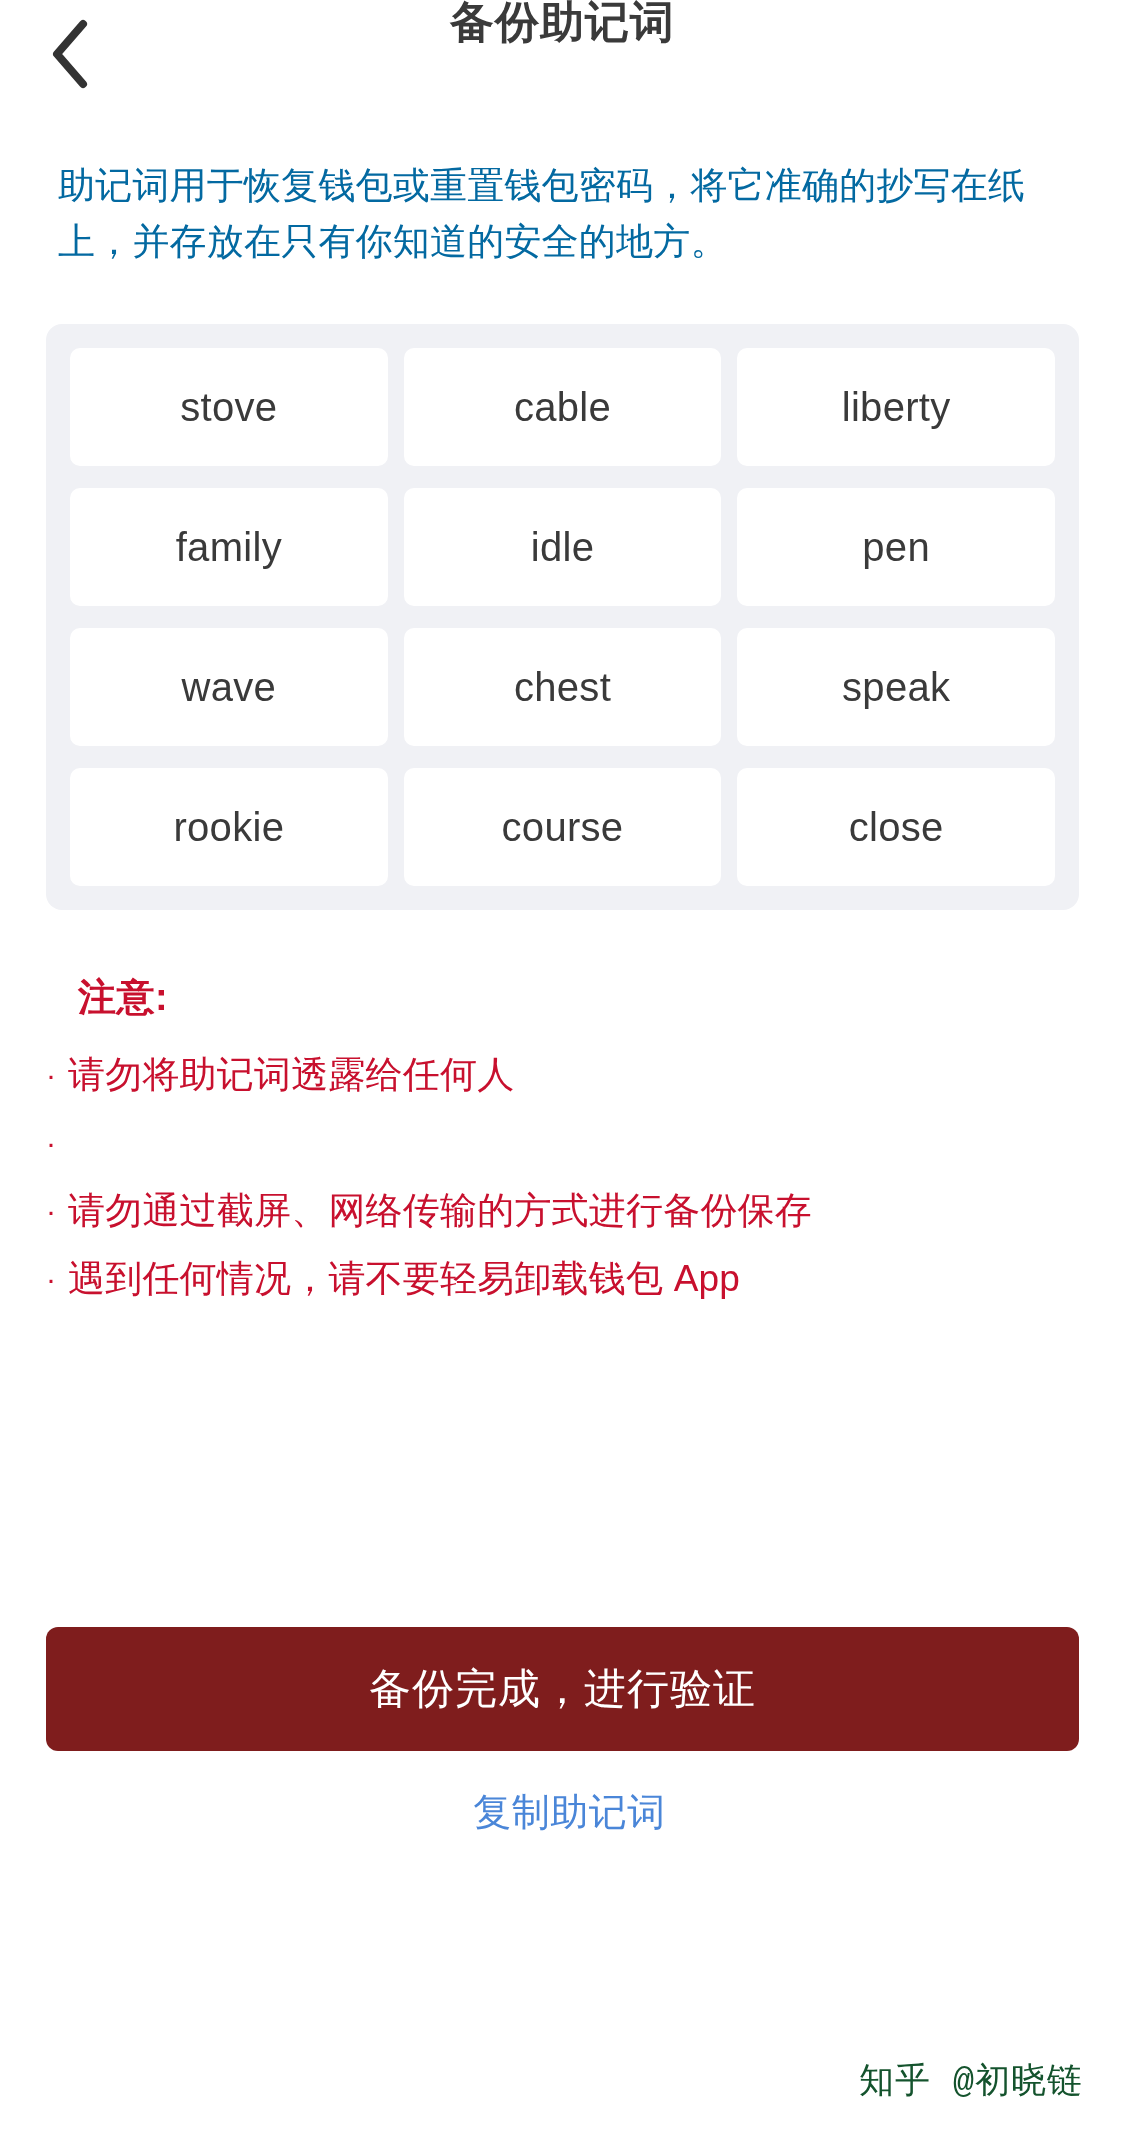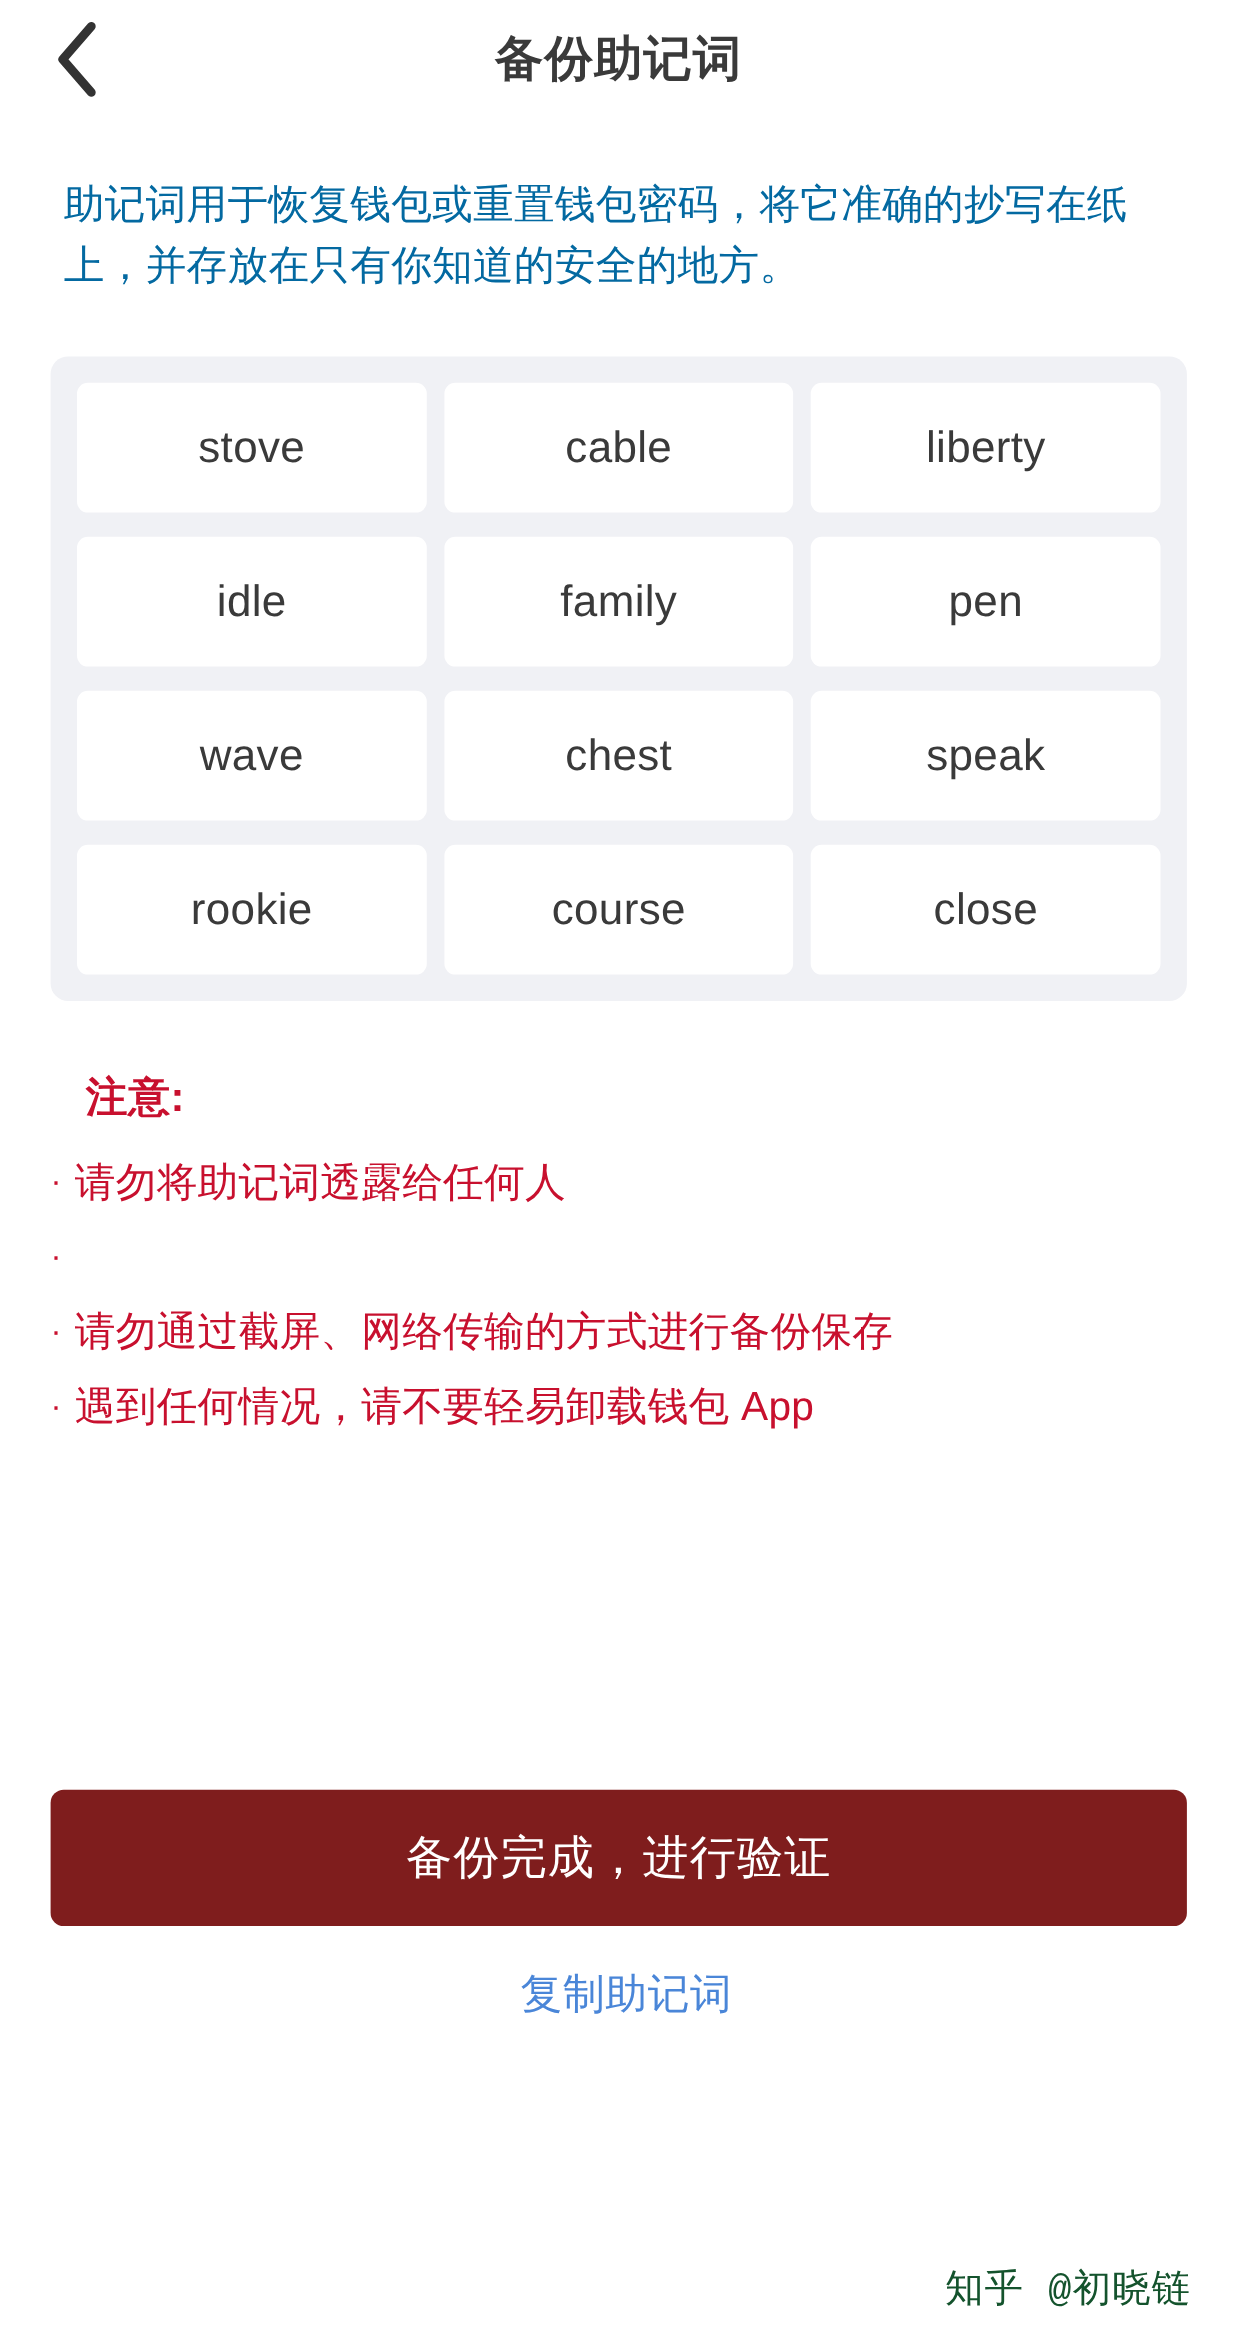--- a/index.html
+++ b/index.html
@@ -14,21 +14,20 @@
     color: #333333;
     position: relative;
     overflow: hidden;
   }
 
   
   .header {
     position: relative;
     height: 108px;
     display: flex;
-    align-items: center;
     justify-content: center;
     background: #ffffff;
   }
   .back-btn {
     position: absolute;
     left: 28px;
     top: 50%;
     transform: translateY(-50%);
     width: 86px;
     height: 86px;
@@ -171,22 +170,22 @@
   <div class="header-title">备份助记词</div>
 </div>
 
 <p class="description">助记词用于恢复钱包或重置钱包密码，将它准确的抄写在纸上，并存放在只有你知道的安全的地方。</p>
 
 <div class="mnemonic-panel">
   <div class="mnemonic-grid">
     <div class="word-cell">stove</div>
     <div class="word-cell">cable</div>
     <div class="word-cell">liberty</div>
+    <div class="word-cell">family</div>
     <div class="word-cell">idle</div>
-    <div class="word-cell">family</div>
     <div class="word-cell">pen</div>
     <div class="word-cell">wave</div>
     <div class="word-cell">chest</div>
     <div class="word-cell">speak</div>
     <div class="word-cell">rookie</div>
     <div class="word-cell">course</div>
     <div class="word-cell">close</div>
   </div>
 </div>
 

